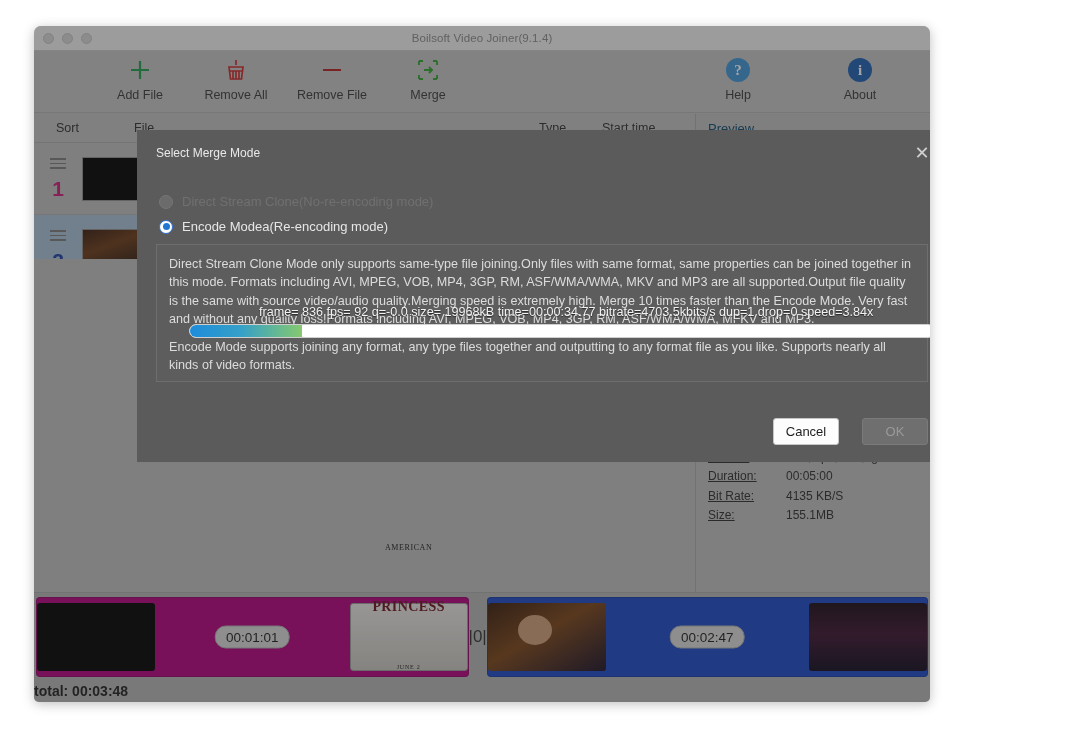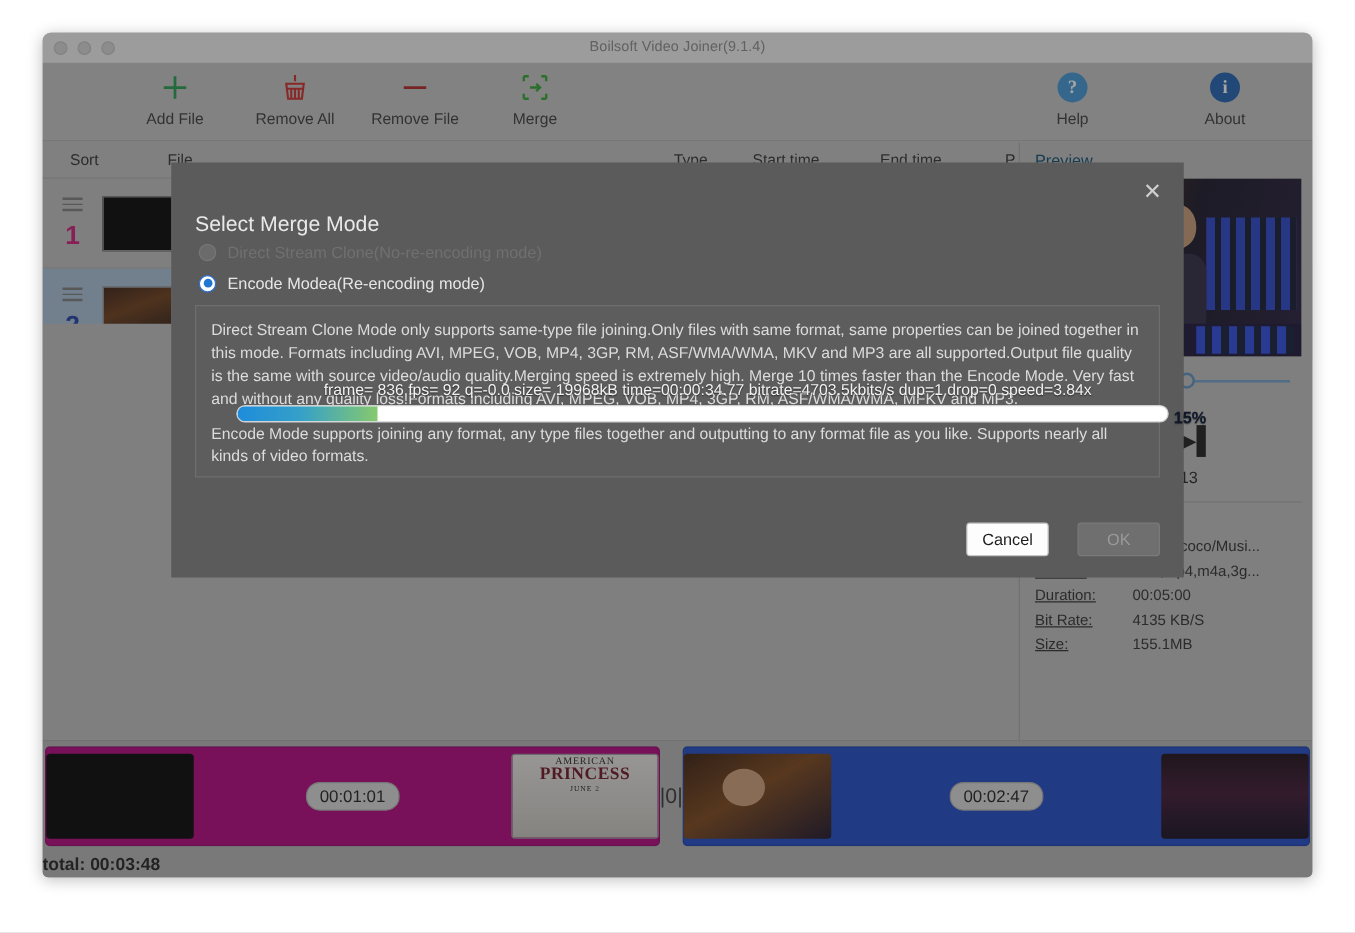--- a/index.html
+++ b/index.html
@@ -7,21 +7,21 @@
     width: 1084px; height: 746px;
     background: #ffffff;
     font-family: "Liberation Sans", sans-serif;
     overflow: hidden;
   }
   #root { position: relative; width: 1084px; height: 746px; background:#fff; }
 
   
   .window {
     position: absolute; left: 34px; top: 26px;
-    width: 1016px; height: 676px;
+    width: 896px; height: 676px;
     background: #b4b4b4;
     border-radius: 7px 7px 5px 5px;
     overflow: hidden;
     box-shadow: 0 2px 12px rgba(0,0,0,.25);
   }
   .titlebar {
     position: relative; height: 25px;
     background: #efeff0;
     border-bottom: 1px solid #c9c9c9;
     border-radius: 6px 6px 0 0;
@@ -136,42 +136,43 @@
   }
   .clip-thumb { width: 118px; height: 68px; border-radius:3px; flex:0 0 auto; }
   .clip-gap { width: 18px; display:flex; align-items:center; justify-content:center;
               font-size:17px; color:#333; }
   .total { font-size:14px; font-weight:bold; color:#1e1e1e;
            padding-top:6px; }
 
   .ap-card {
     width:118px;height:68px;border-radius:3px;
     background: linear-gradient(180deg,#e7e5e2 0%,#c9c6c1 100%);
-    display:flex;flex-direction:column;align-items:center;justify-content:flex-start;
+    display:flex;flex-direction:column;align-items:center;justify-content:flex-end;
     border:1px solid #9a9a9a;
+    gap:48px;
   }
   .ap1 { font-family:"Liberation Serif",serif; font-size:8px; letter-spacing:.6px; color:#1d1d1d; }
   .ap2 { font-family:"Liberation Serif",serif; font-size:14px; font-weight:bold;
          letter-spacing:.4px; color:#6d1020; line-height:1.05; }
   .ap3 { font-family:"Liberation Serif",serif; font-size:6px; letter-spacing:.8px;
          color:#1d1d1d; margin-top:1px; }
   .tb-thumb-a { background: linear-gradient(150deg,#3a1c0c 0%,#7a4418 45%,#1a1026 100%); }
   .tb-thumb-a .fig { position:absolute; left:26%; top:18%; width:34px;height:30px;
                      border-radius:50%; background:#cf9e78; }
   .tb-thumb-b { background: linear-gradient(180deg,#1a0a16 0%,#3a1330 45%,#120a1e 100%); }
 
   
   .scrim { position:absolute; inset:0; background: rgba(40,40,40,.42); }
   .modal {
     position: absolute; left: 103px; top: 104px;
     width: 810px; height: 332px;
     background: #5b5b5b; color: #e6e6e6;
   }
   .modal-head { position:relative; height: 50px; }
-  .modal-title { position:absolute; left: 19px; top: 16px; font-size: 17px; color:#e9e9e9;margin-top:24px; }
+  .modal-title { position:absolute; left: 19px; top: 16px; font-size: 12px; color:#e9e9e9; }
   .modal-x { position:absolute; right: 14px; top: 12px; font-size: 18px; color:#cfcfcf;
              width:22px;height:22px;display:flex;align-items:center;justify-content:center; }
   .radios { padding: 14px 0 0 22px; }
   .radio { display:flex; align-items:center; gap:9px; margin-bottom: 10px; font-size:13px; }
   .rdot { width:14px;height:14px;border-radius:50%;border:1px solid #9a9a9a;
           display:flex;align-items:center;justify-content:center; background:#7a7a7a; }
   .rdot.on { background:#fff; border-color:#2d6fd4; }
   .rdot.on::after { content:""; width:7px;height:7px;border-radius:50%;background:#2176d2; }
   .radio.off { color:#707070; }
   .radio.off .rdot { background:#6b6b6b; border-color:#767676; }

